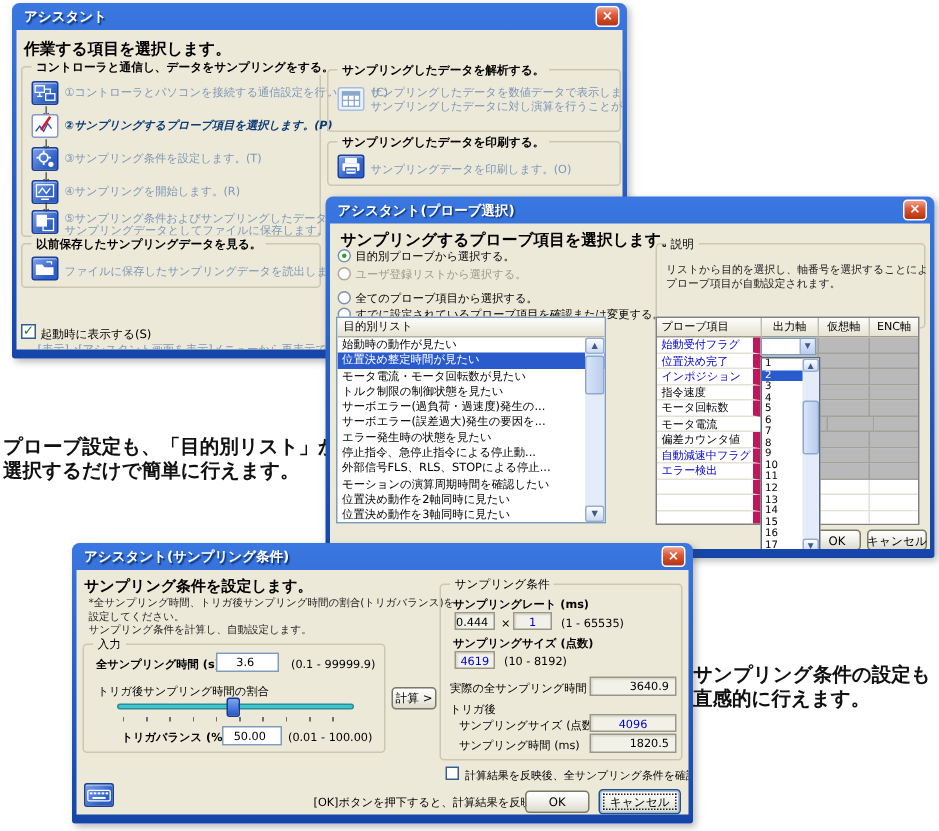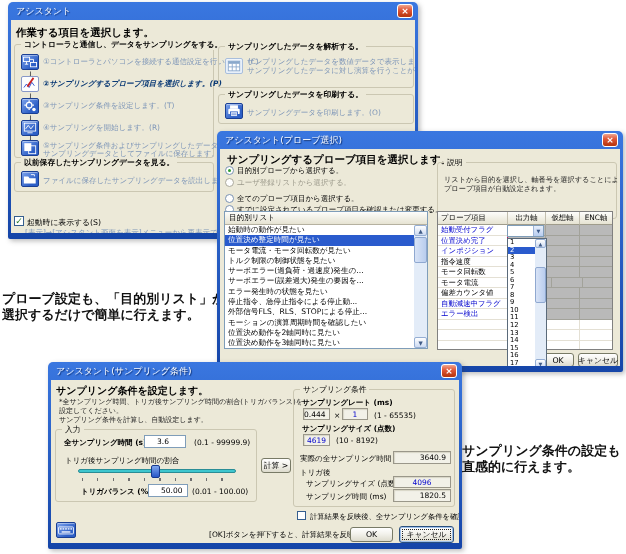--- a/index.html
+++ b/index.html
@@ -2,21 +2,21 @@
 <html><head>
 <meta charset="utf-8">
 <style>
 *{margin:0;padding:0;box-sizing:border-box}
 html,body{width:626px;height:554px}
 body{position:relative;background:#fff;font-family:"DejaVu Sans",sans-serif;overflow:hidden}
 #stage{position:absolute;left:0;top:0;width:626px;height:554px}
 .note{position:absolute;font-size:13px;font-weight:bold;color:#111;line-height:16px;white-space:nowrap}
 .window{position:absolute;border-radius:5px 5px 2px 2px;background:linear-gradient(180deg,#3a77e0,#1545a8);padding:0 3px 3px;box-shadow:2px 2px 5px rgba(60,60,60,.35)}
 .titlebar{height:18px;display:flex;align-items:center;justify-content:space-between;padding:0 2px 0 5px}
-.tbtext{color:#fff;font-size:9px;font-weight:normal;text-shadow:1px 1px 1px #0a2a6a;white-space:nowrap}
+.tbtext{color:#fff;font-size:9px;font-weight:bold;text-shadow:1px 1px 1px #0a2a6a;white-space:nowrap}
 .close{width:16px;height:14px;border:1px solid #fff;border-radius:3px;background:linear-gradient(180deg,#f0a58e 0%,#e2593a 40%,#bb3912 90%);color:#fff;font-size:9px;font-weight:bold;line-height:12px;text-align:center;cursor:pointer}
 .client{position:relative;background:#ece9d8;height:calc(100% - 21px);overflow:hidden;font-size:8px;color:#000}
 .hd{position:absolute;font-weight:bold;font-size:10.5px;white-space:nowrap}
 .group{position:absolute;border:1px solid #cbc7b2;border-radius:3px}
 .glabel{position:absolute;top:-6px;left:6px;background:#ece9d8;padding:0 3px;font-size:7.8px;font-weight:bold;white-space:nowrap}
 .glabel.plain{font-weight:normal}
 .step{position:absolute;font-size:7.5px;color:#7e96b8;white-space:nowrap;cursor:pointer}
 .step.active{color:#0b3a75;font-weight:bold;font-style:italic}
 .arrow{position:absolute;font-size:9px;color:#333;line-height:9px}
 .ib{position:absolute;width:18px;height:16px;border:1px solid #1a3f94;border-radius:2px;background:linear-gradient(135deg,#7da3ec,#2d5fc6 70%);box-shadow:inset 0 1px 0 rgba(255,255,255,.4);cursor:pointer}
@@ -35,33 +35,33 @@
 .lst{position:absolute;background:#fff;border:1px solid #7f9db9;overflow:hidden}
 .lsthead{height:13px;background:linear-gradient(180deg,#fdfdfb,#e6e3d2);border-bottom:1px solid #b5b1a0;font-size:7.6px;padding:1px 0 0 4px}
 .litem{height:10.3px;width:189px;font-size:7.6px;line-height:10.3px;padding-left:3px;white-space:nowrap;overflow:hidden;cursor:pointer}
 .litem.sel{background:#2a5bcd;color:#fff}
 .sb{position:absolute;background:#e3ecf8}
 .sbtn{position:absolute;left:0;width:100%;background:linear-gradient(180deg,#fefefe,#ccdaf2);border:1px solid #95aed3;border-radius:2px;color:#3f5a86;text-align:center;cursor:pointer}
 .sthumb{position:absolute;left:0;width:100%;background:linear-gradient(90deg,#d8e3f6,#b9cdee);border:1px solid #8fa8d0;border-radius:2px;cursor:pointer}
 .ptable{position:absolute;background:#fff;border:1px solid #808080;overflow:hidden}
 .prow{display:flex;height:10.5px}
 .prow.hdr{height:13px}
-.pc{border-right:1px solid #be185d;border-bottom:1px solid #e4e0d4;font-size:7.4px;line-height:10.5px;padding-left:3px;white-space:nowrap;overflow:hidden}
+.pc{border-right:6px solid #be185d;border-bottom:1px solid #e4e0d4;font-size:7.4px;line-height:10.5px;padding-left:3px;white-space:nowrap;overflow:hidden}
 .hdr .pc{background:linear-gradient(180deg,#fdfdfb,#e6e3d2);border-right:1px solid #c2beae;border-bottom:1px solid #9f9c8c;line-height:12px}
 .pc.ax{border-right:1px solid #a2a29a;border-bottom:1px solid #a2a29a;background:#b9b9b9;padding:0}
 .pc.axw{background:#fff;border-right:1px solid #e4e0d4;padding:0}
 .pc.blue{color:#0000cd}
 .combo{position:absolute;background:#fff;border:1px solid #7f9db9;display:flex;z-index:40;cursor:pointer}
 .combo .ca{margin-left:auto;width:10px;background:linear-gradient(180deg,#e6eefb,#b8cdf0);border-left:1px solid #9db4d8;color:#3c5a8a;font-size:5px;line-height:10px;text-align:center}
 .dd{position:absolute;background:#fff;border:1px solid #5a6a7a;z-index:50;overflow:hidden}
 .dditem{height:7.55px;font-size:6.8px;line-height:7.55px;padding-left:2px;cursor:pointer}
 .dditem.sel{background:#2a5bcd;color:#fff}
 .btn{position:absolute;background:linear-gradient(180deg,#fff,#f3f2ec 45%,#dddbcd);border:1px solid #787a66;border-radius:3px;font-size:7.8px;display:flex;align-items:center;justify-content:center;cursor:pointer;white-space:nowrap}
 .btn.def{border-color:#2a4f7e;box-shadow:0 0 0 1px #9fc0ea inset;outline:1px dotted #222;outline-offset:-4px}
-.tbx{position:absolute;background:#fff;border:1px solid #7f9db9;font-size:7.5px;text-align:left;padding:1px 3px 0 12px;overflow:hidden}
+.tbx{position:absolute;background:#fff;border:1px solid #7f9db9;font-size:7.5px;text-align:center;padding:1px 3px 0 0;overflow:hidden}
 .rbx{position:absolute;background:#f2f1e8;border:1px solid #9a978a;box-shadow:inset 1px 1px 1px #d8d5c6;font-size:7.5px;text-align:right;padding:1px 4px 0 0;overflow:hidden}
 .rbx.c{text-align:center;padding-right:0}
 .rbx.bluev{color:#0000cd}
 .lbl{position:absolute;font-size:7.5px;white-space:nowrap}
 .lbl.b{font-weight:bold}
 .lbl.sm{font-size:7.2px;color:#222}
 .track{position:absolute;height:4px;background:#3ec6ce;border:1px solid #2a8d96;border-radius:2px;cursor:pointer}
 .thumb{position:absolute;width:9px;height:13px;background:linear-gradient(180deg,#7ea6ee,#2857c8);border:1px solid #17398e;border-radius:2px;cursor:pointer}
 .ticks{position:absolute;height:3px;background:repeating-linear-gradient(90deg,#707070 0,#707070 1px,transparent 1px,transparent 15.5px)}
 </style>
@@ -209,21 +209,21 @@
       <div class="rlabel" style="left:17px;top:45px">全てのプローブ項目から選択する。</div>
       <div class="radio" style="left:5px;top:56px"></div>
       <div class="rlabel" style="left:17px;top:56px">すでに設定されているプローブ項目を確認または変更する。</div>
 
       <div class="group" style="left:217px;top:13px;width:180px;height:57px">
         <div class="glabel plain">説明</div>
         <div class="lbl sm" style="left:6px;top:12px">リストから目的を選択し、軸番号を選択することにより、</div>
         <div class="lbl sm" style="left:6px;top:21px">プローブ項目が自動設定されます。</div>
       </div>
 
-      <div class="lst" style="left:4px;top:62px;width:204px;height:138px">
+      <div class="lst" style="left:4px;top:62px;width:180px;height:138px">
         <div class="lsthead">目的別リスト</div>
         <div class="litem">始動時の動作が見たい</div>
         <div class="litem sel">位置決め整定時間が見たい</div>
         <div class="litem">モータ電流・モータ回転数が見たい</div>
         <div class="litem">トルク制限の制御状態を見たい</div>
         <div class="litem">サーボエラー(過負荷・過速度)発生の...</div>
         <div class="litem">サーボエラー(誤差過大)発生の要因を...</div>
         <div class="litem">エラー発生時の状態を見たい</div>
         <div class="litem">停止指令、急停止指令による停止動...</div>
         <div class="litem">外部信号FLS、RLS、STOPによる停止...</div>

